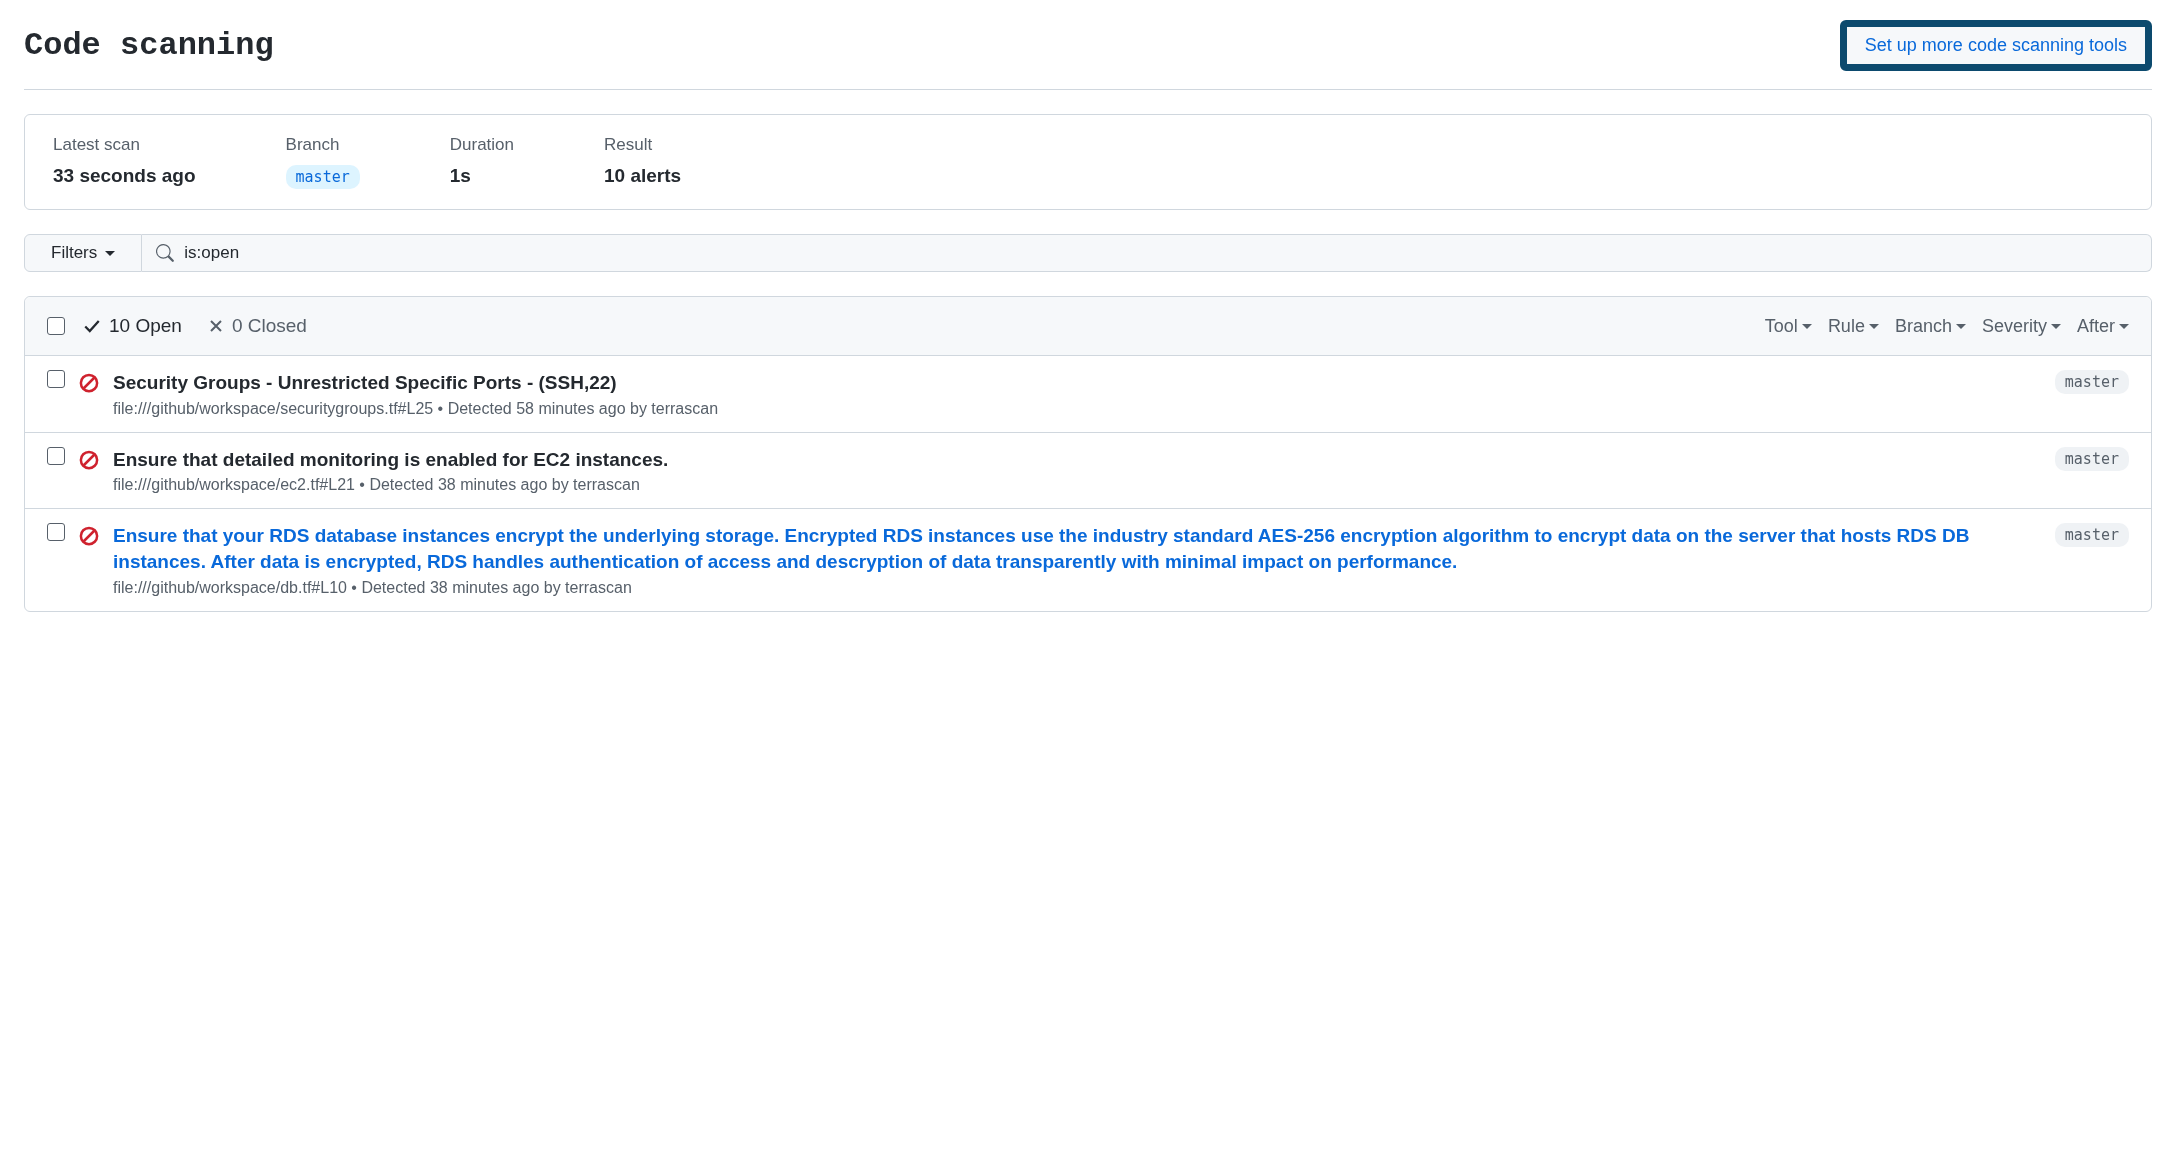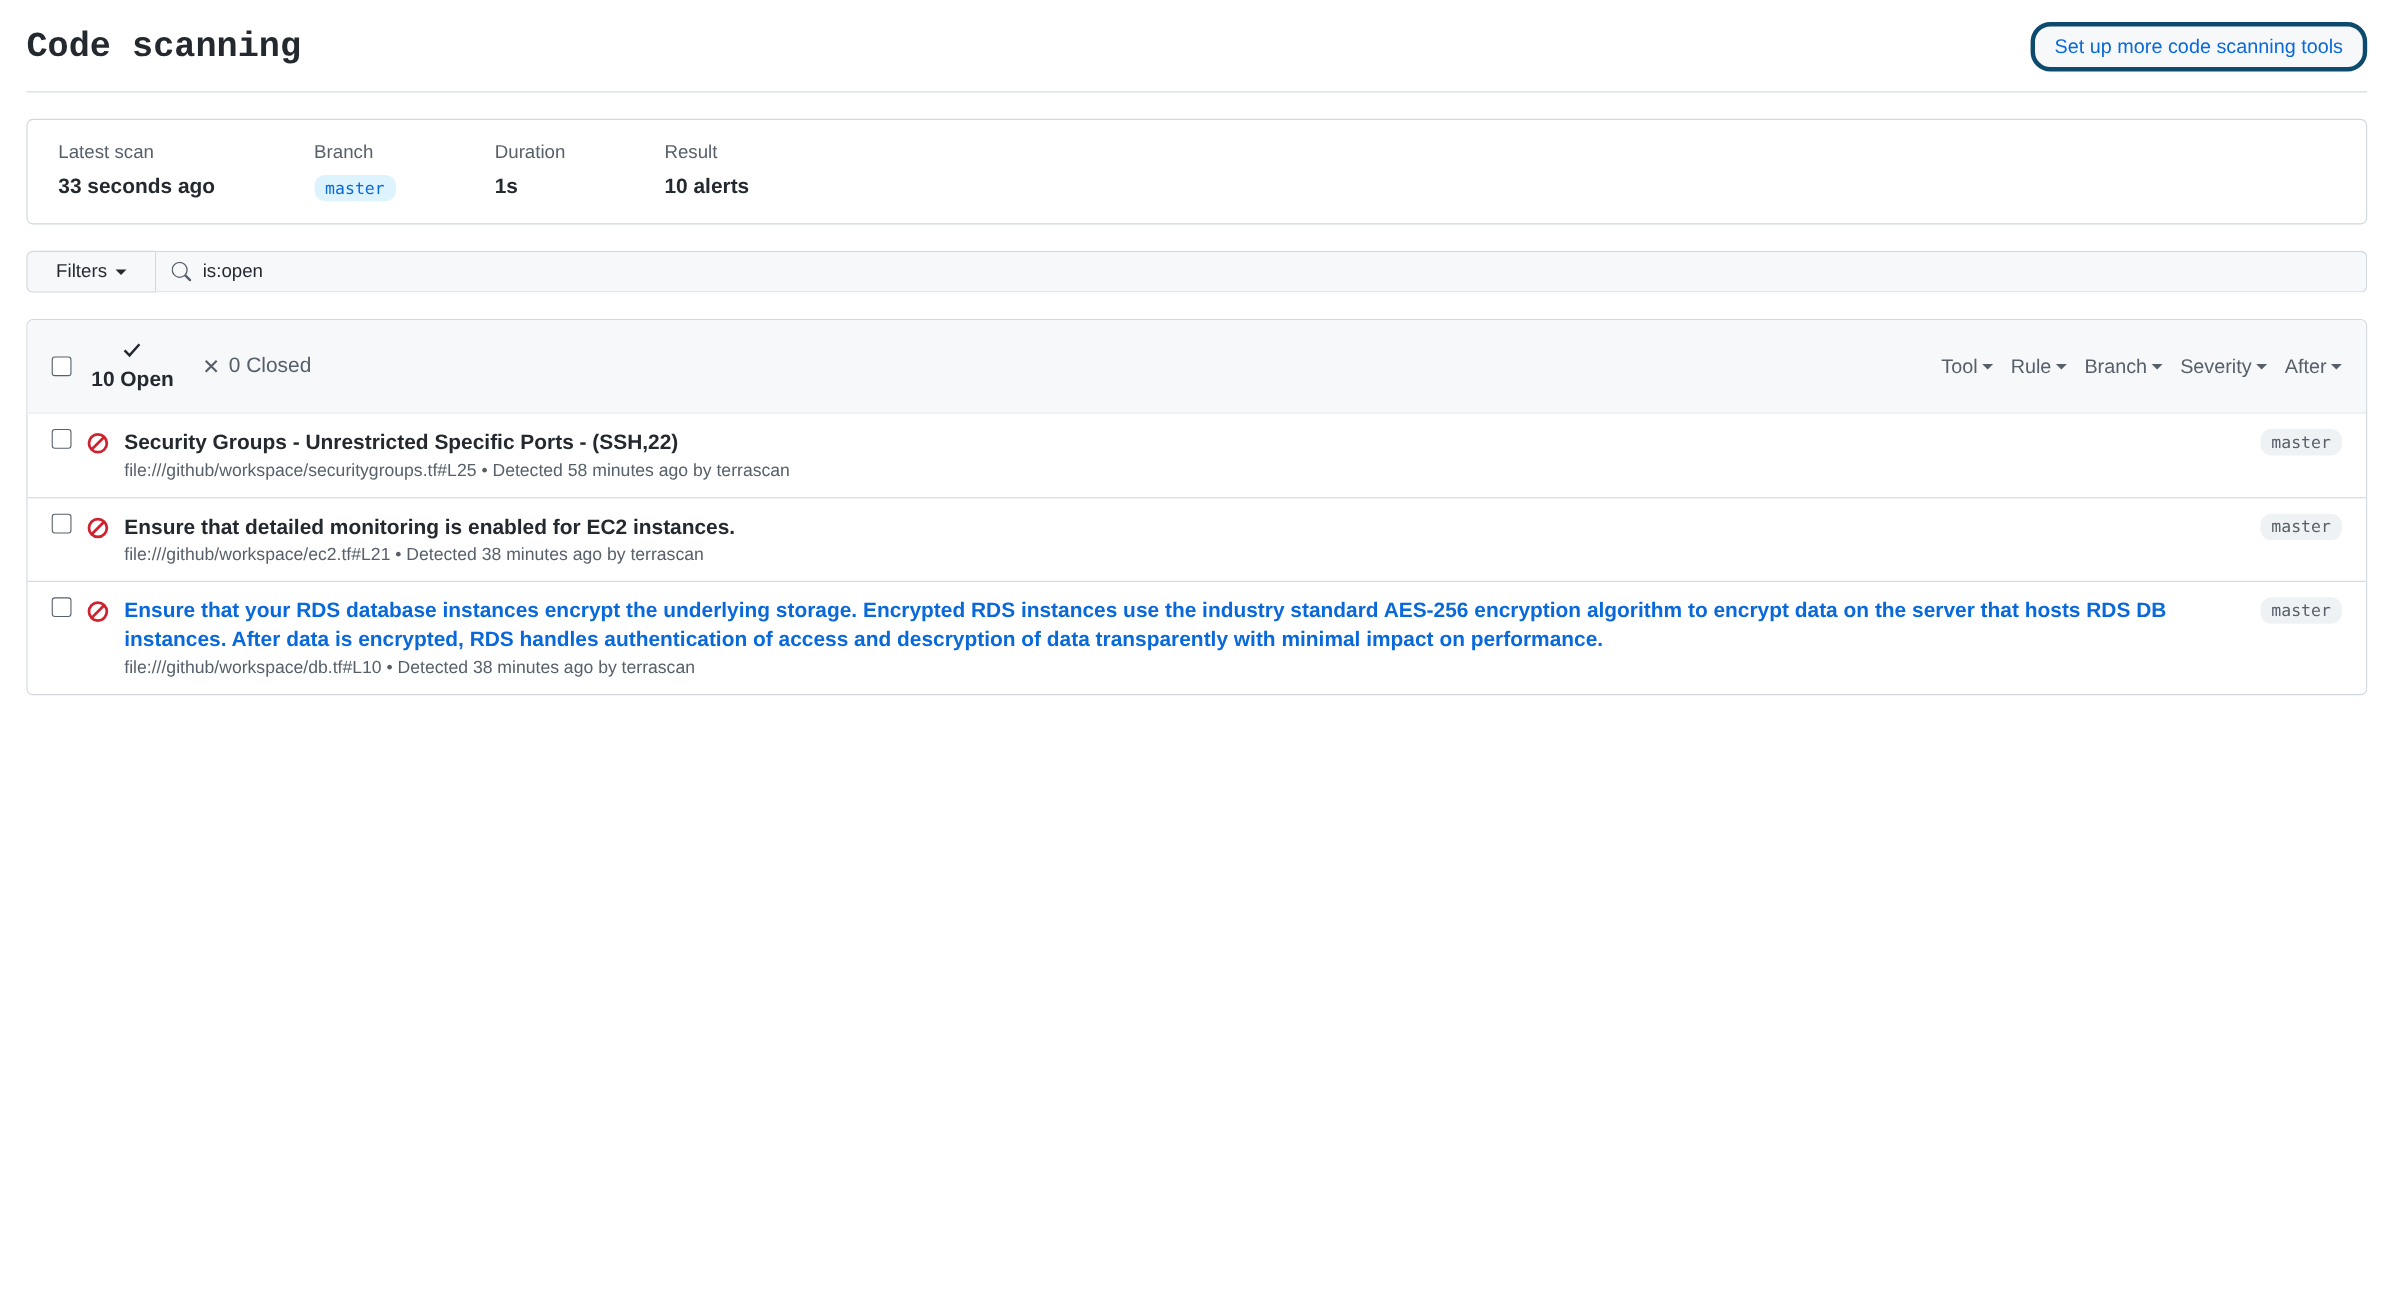--- a/index.html
+++ b/index.html
@@ -18,27 +18,27 @@
     border-bottom: 1px solid #d0d7de;
     margin-bottom: 24px;
   }
   .page-title {
     font-size: 32px;
     font-weight: 600;
     color: #24292f;
     font-family: Liberation Mono, monospace;
   }
   .setup-btn {
-    border: 4px solid #0c4a6e;
+    border: 7px solid #0c4a6e;
     background: #f6f8fa;
     color: #0969da;
     font-size: 18px;
     font-weight: 500;
     padding: 8px 18px;
-    border-radius: 18px;
+    border-radius: 6px;
     cursor: pointer;
   }
   .scan-summary {
     border: 1px solid #d0d7de;
     border-radius: 6px;
     padding: 20px 28px;
     display: flex;
     gap: 90px;
     margin-bottom: 24px;
   }
@@ -103,21 +103,21 @@
     gap: 18px;
     border-radius: 6px 6px 0 0;
   }
   .checkbox {
     width: 18px; height: 18px;
     border: 1.5px solid #57606a;
     border-radius: 3px;
     background: #fff;
   }
   .state-tabs { display: flex; align-items: center; gap: 26px; font-size: 19px; }
-  .state-open { font-weight: 700; color: #24292f; display: flex; align-items: center; gap: 8px; flex-direction: column; }
+  .state-open { font-weight: 400; color: #24292f; display: flex; align-items: center; gap: 8px; }
   .state-closed { color: #57606a; display: flex; align-items: center; gap: 8px; }
   .header-filters { margin-left: auto; display: flex; gap: 16px; }
   .header-filter { color: #57606a; font-size: 18px; display: flex; align-items: center; gap: 4px; cursor: pointer; }
   .alert-row {
     display: flex;
     align-items: flex-start;
     padding: 14px 22px;
     border-bottom: 1px solid #d0d7de;
     gap: 14px;
   }

